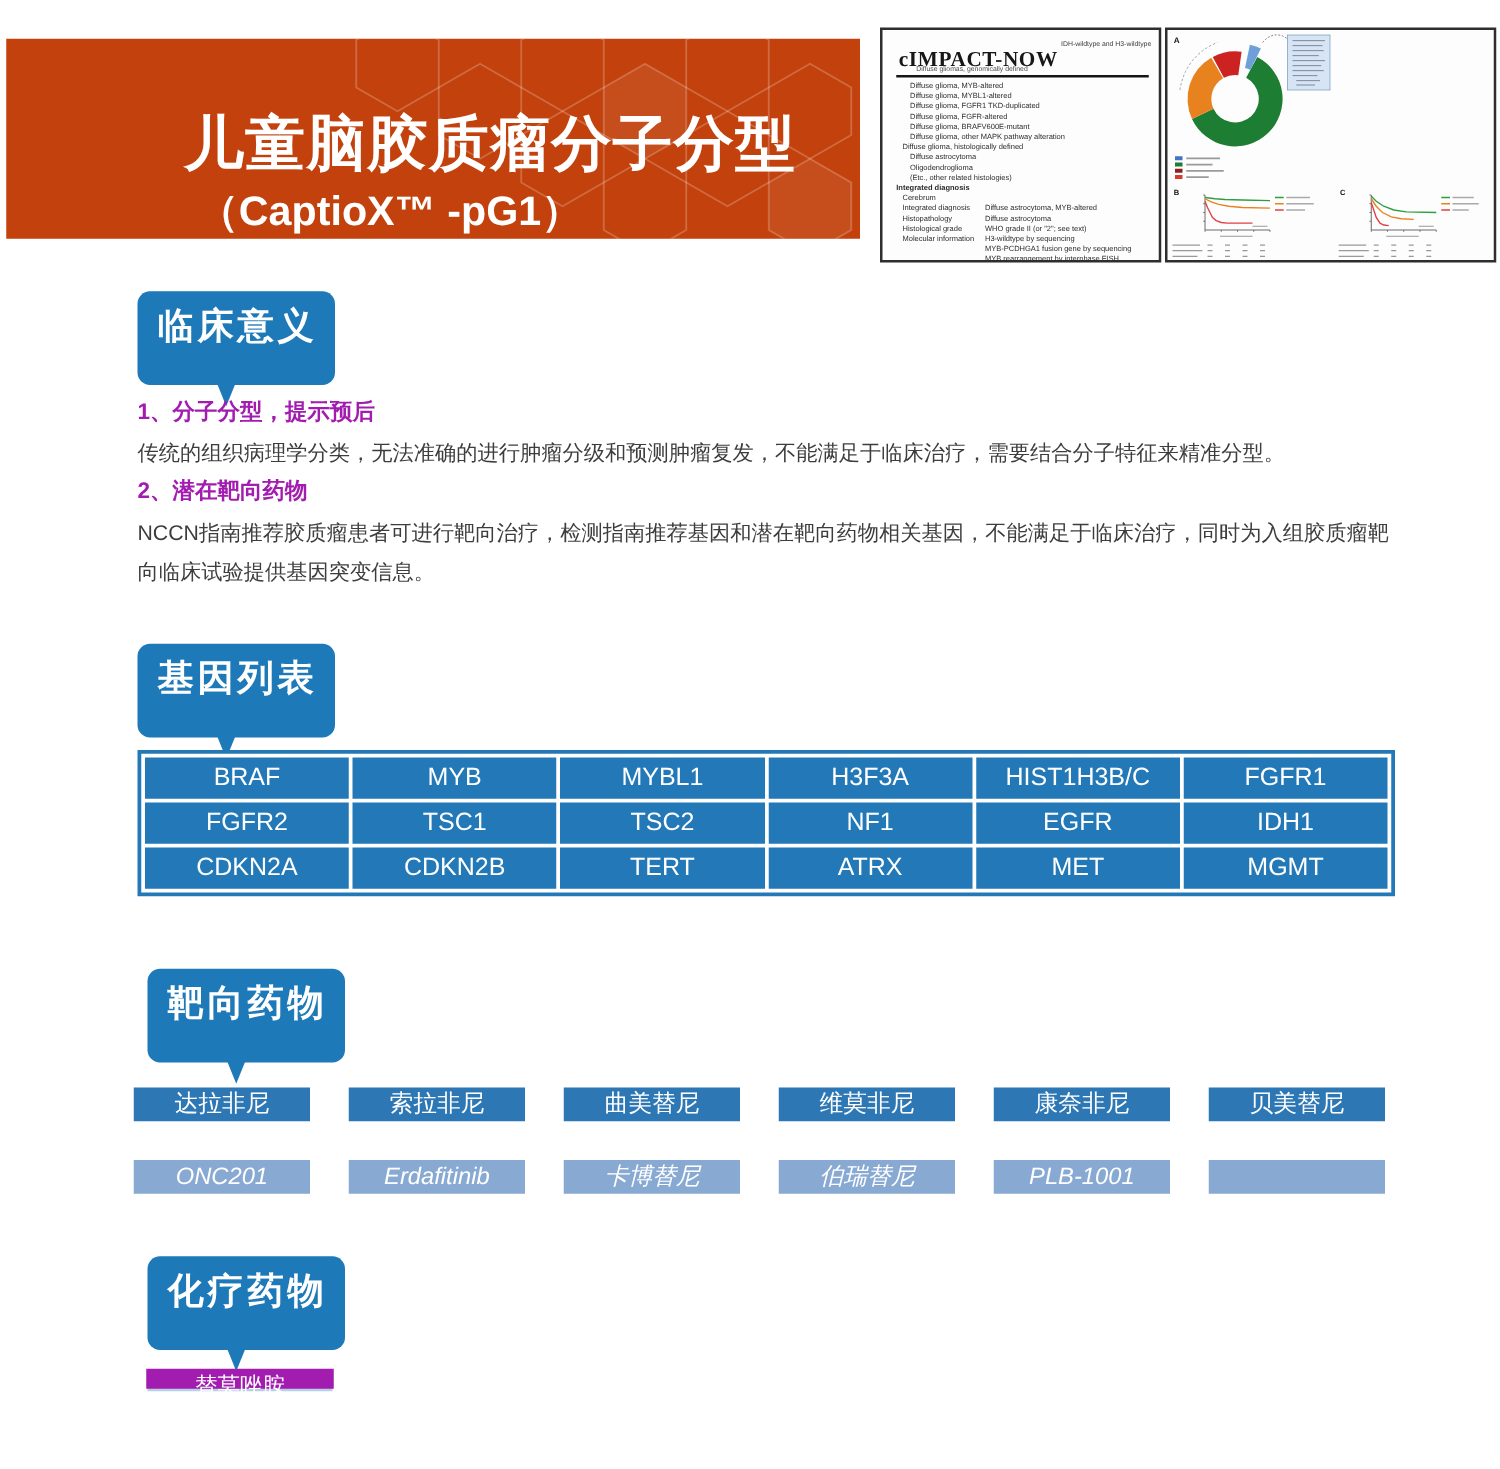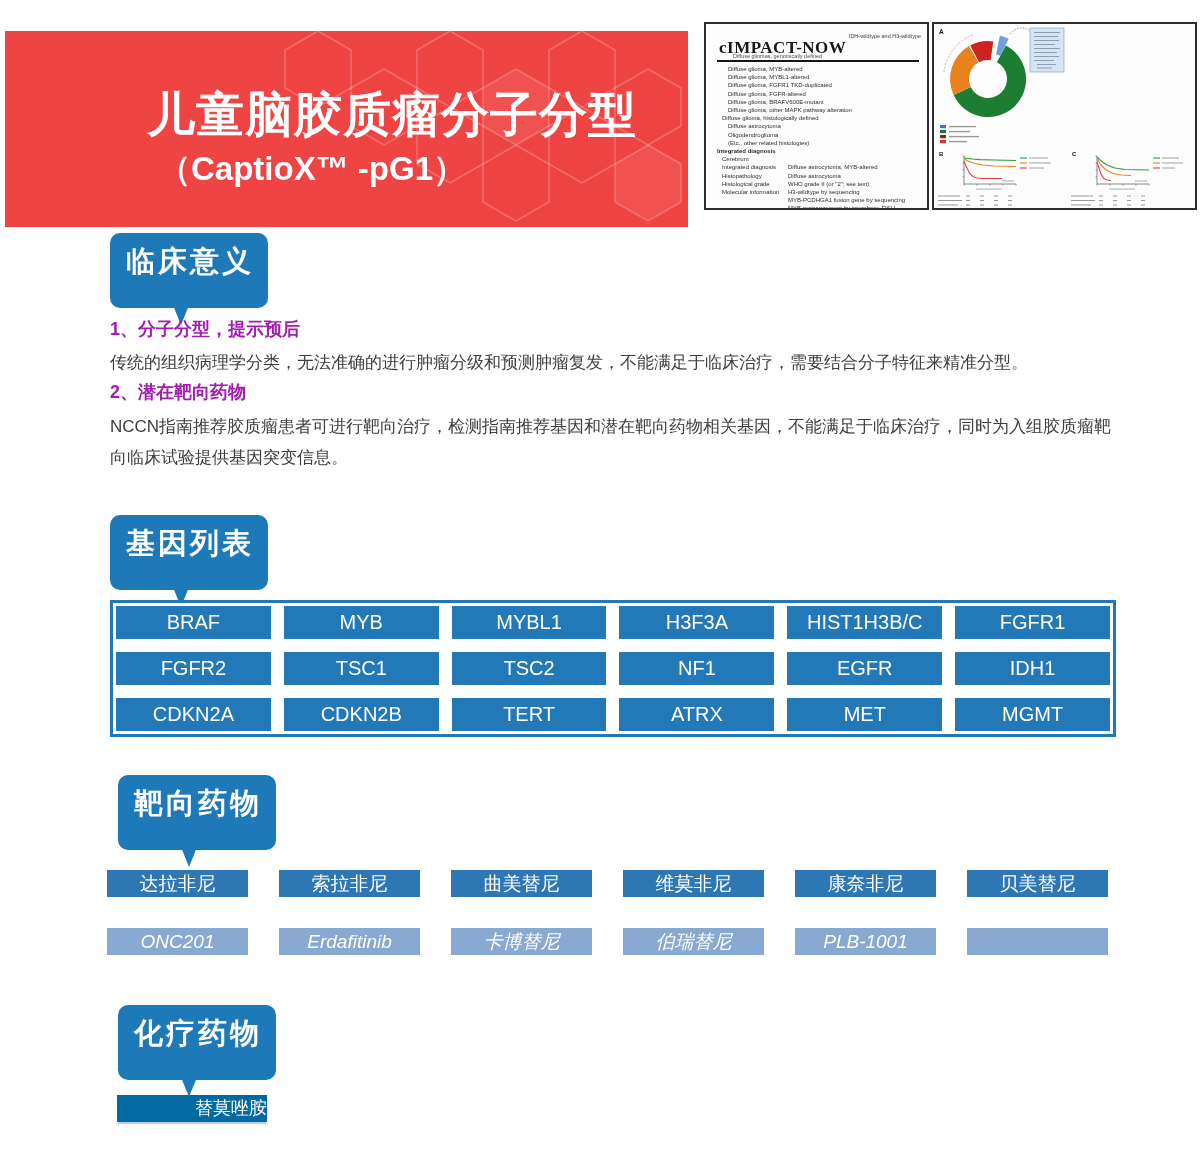--- a/index.html
+++ b/index.html
@@ -1,19 +1,19 @@
 <!DOCTYPE html>
 <html><head>
 <meta charset="utf-8">
 <style>
   html,body{margin:0;padding:0;background:#ffffff;}
   body{width:1200px;height:1175px;position:relative;font-family:"Liberation Sans",sans-serif;overflow:hidden;}
 
   
-  .banner{position:absolute;left:5px;top:31px;width:683px;height:196px;background:#ef4444;overflow:hidden;}
+  .banner{position:absolute;left:5px;top:31px;width:683px;height:160px;background:#c2410c;overflow:hidden;}
   .hexes{position:absolute;right:0;top:0;height:100%;}
   .banner-title{position:absolute;left:142px;top:52px;font-size:48px;font-weight:bold;color:#fff;letter-spacing:1px;white-space:nowrap;}
   .banner-subtitle{position:absolute;left:153px;top:116px;font-size:33px;font-weight:bold;color:#fff;white-space:nowrap;}
 
   
   .panel{position:absolute;top:22px;background:#fdfdfd;border:2px solid #2e2e2e;box-sizing:border-box;overflow:hidden;}
   .panel1{left:704px;width:225px;height:188px;padding:6px 8px 12px 11px;}
   .panel2{left:932px;width:265px;height:188px;}
 
   .p1-header{position:relative;border-bottom:2px solid #151515;padding:8px 0 2px 2px;margin-bottom:3px;}
@@ -31,31 +31,31 @@
 
   
   .badge{position:absolute;background:#1d79b8;color:#fff;font-weight:bold;font-size:29px;letter-spacing:3px;line-height:1;padding:14px 14px 32px 16px;border-radius:10px;white-space:nowrap;}
   .badge::after{content:"";position:absolute;bottom:-17px;left:58px;width:26px;height:18px;background:#1d79b8;clip-path:polygon(22% 0,78% 0,50% 100%);}
 
   
   .gtitle{position:absolute;left:110px;font-size:18px;font-weight:bold;color:#a21caf;white-space:nowrap;}
   .bodytext{position:absolute;left:110px;width:1005px;font-size:17px;line-height:31px;color:#3d3d3d;}
 
   
-  .gene-table{position:absolute;left:110px;top:600px;width:1006px;box-sizing:border-box;border:3px solid #2379b7;background:#fff;padding:3px;display:grid;grid-template-columns:repeat(6,1fr);gap:13px;}
+  .gene-table{position:absolute;left:110px;top:600px;width:1006px;box-sizing:border-box;border:3px solid #2379b7;background:#fff;padding:3px;display:grid;grid-template-columns:repeat(6,1fr);gap:3px;}
   .gcell{background:#2379b7;color:#fff;font-size:20px;text-align:center;height:33px;line-height:33px;}
 
   
   .drug-grid{position:absolute;left:107px;top:870px;width:1001px;display:grid;grid-template-columns:repeat(6,1fr);column-gap:8px;row-gap:4px;gap:31px;}
   .dcell{height:27px;line-height:27px;text-align:center;color:#fff;font-size:19px;white-space:nowrap;}
   .dcell.r1{background:#2c77b4;}
   .dcell.r2{background:#87a9d2;font-style:italic;}
 
   
-  .chemo-cell{position:absolute;left:117px;top:1095px;width:150px;height:27px;line-height:27px;background:#0369a1;color:#fff;font-size:18px;text-align:right;box-shadow:0 3px 0 -1px #b9cfe4;}
+  .chemo-cell{position:absolute;left:117px;top:1095px;width:150px;height:16px;line-height:27px;background:#a21caf;color:#fff;font-size:18px;text-align:center;box-shadow:0 3px 0 -1px #b9cfe4;}
 </style>
 </head>
 <body>
 
 <div class="banner">
   <svg class="hexes" width="430" height="160" viewBox="0 0 430 160">
     <g fill="none" stroke="rgba(255,255,255,0.22)" stroke-width="1.5">
       <polygon points="60,-18 93,1 93,39 60,58 27,39 27,1"></polygon>
       <polygon points="126,20 159,39 159,77 126,96 93,77 93,39"></polygon>
       <polygon points="192,-18 225,1 225,39 192,58 159,39 159,1"></polygon>

